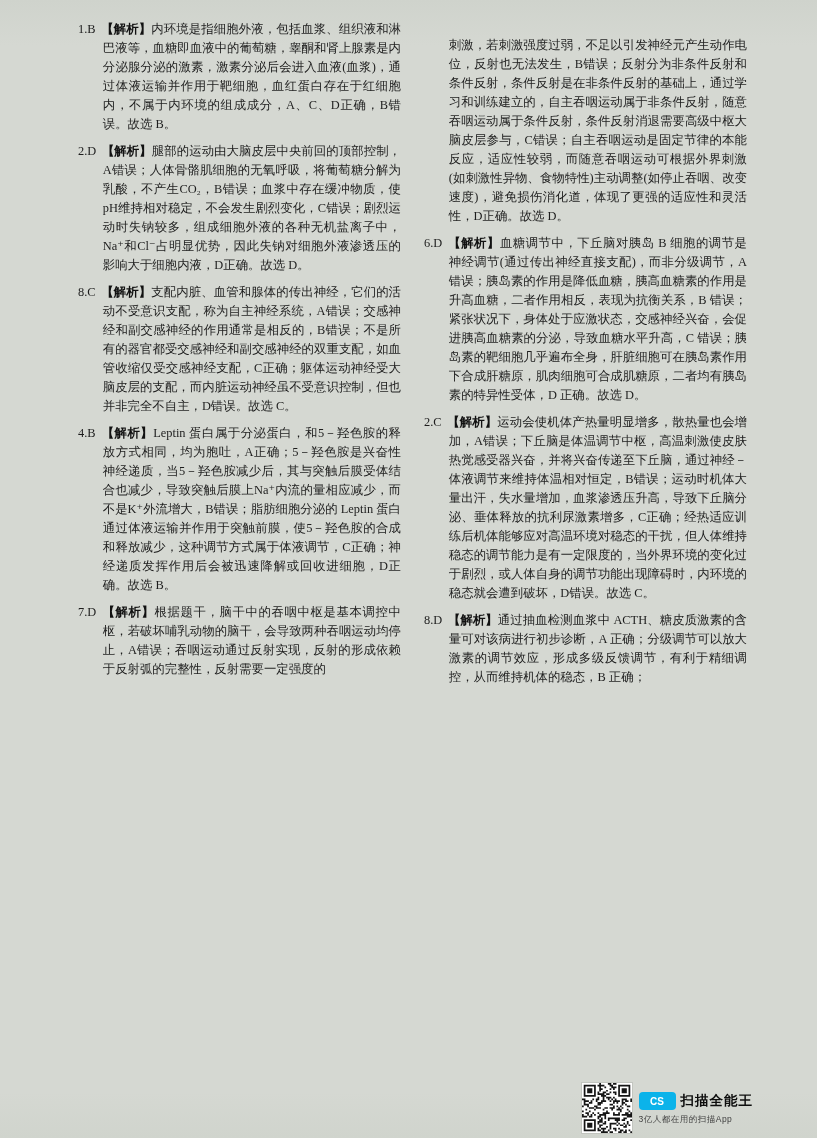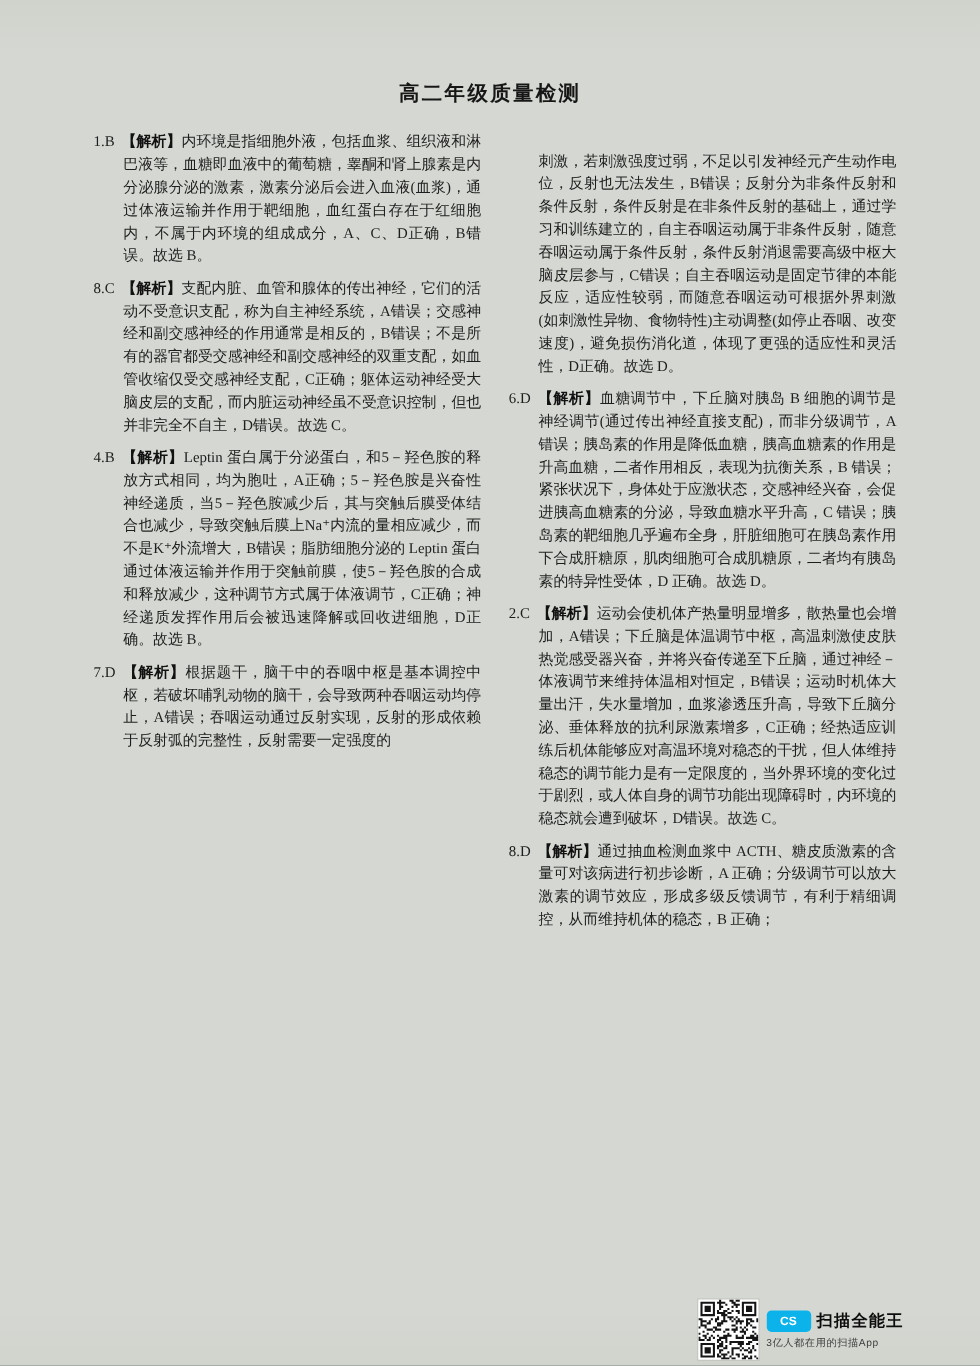--- a/index.html
+++ b/index.html
@@ -71,27 +71,29 @@
     margin-top:4px;
     font-family:"Liberation Sans","DejaVu Sans",sans-serif;
     font-size:8.5px;color:#3f3f3f;letter-spacing:0.5px;
   }
 </style>
 </head>
 <body>
 
 <div class="page">
 
-  <h1 class="title">高二年级质量检测</h1>
 
   <div class="columns">
 
     <div class="col">
       <p class="item">
         <span class="num">1.B</span><b class="tag">【解析】</b><span class="txt">内环境是指细胞外液，包括血浆、组织液和淋巴液等，血糖即血液中的葡萄糖，睾酮和肾上腺素是内分泌腺分泌的激素，激素分泌后会进入血液(血浆)，通过体液运输并作用于靶细胞，血红蛋白存在于红细胞内，不属于内环境的组成成分，A、C、D正确，B错误。故选 B。</span>
+      </p>
+      <p class="item">
+        <span class="num">2.D</span><b class="tag">【解析】</b><span class="txt">腿部的运动由大脑皮层中央前回的顶部控制，A错误；人体骨骼肌细胞的无氧呼吸，将葡萄糖分解为乳酸，不产生CO₂，B错误；血浆中存在缓冲物质，使pH维持相对稳定，不会发生剧烈变化，C错误；剧烈运动时失钠较多，组成细胞外液的各种无机盐离子中，Na⁺和Cl⁻占明显优势，因此失钠对细胞外液渗透压的影响大于细胞内液，D正确。故选 D。</span>
       </p>
       <p class="item">
         <span class="num">8.C</span><b class="tag">【解析】</b><span class="txt">支配内脏、血管和腺体的传出神经，它们的活动不受意识支配，称为自主神经系统，A错误；交感神经和副交感神经的作用通常是相反的，B错误；不是所有的器官都受交感神经和副交感神经的双重支配，如血管收缩仅受交感神经支配，C正确；躯体运动神经受大脑皮层的支配，而内脏运动神经虽不受意识控制，但也并非完全不自主，D错误。故选 C。</span>
       </p>
       <p class="item">
         <span class="num">4.B</span><b class="tag">【解析】</b><span class="txt">Leptin 蛋白属于分泌蛋白，和5－羟色胺的释放方式相同，均为胞吐，A正确；5－羟色胺是兴奋性神经递质，当5－羟色胺减少后，其与突触后膜受体结合也减少，导致突触后膜上Na⁺内流的量相应减少，而不是K⁺外流增大，B错误；脂肪细胞分泌的 Leptin 蛋白通过体液运输并作用于突触前膜，使5－羟色胺的合成和释放减少，这种调节方式属于体液调节，C正确；神经递质发挥作用后会被迅速降解或回收进细胞，D正确。故选 B。</span>
       </p>
       <p class="item">
         <span class="num">7.D</span><b class="tag">【解析】</b><span class="txt">根据题干，脑干中的吞咽中枢是基本调控中枢，若破坏哺乳动物的脑干，会导致两种吞咽运动均停止，A错误；吞咽运动通过反射实现，反射的形成依赖于反射弧的完整性，反射需要一定强度的</span>
       </p>

